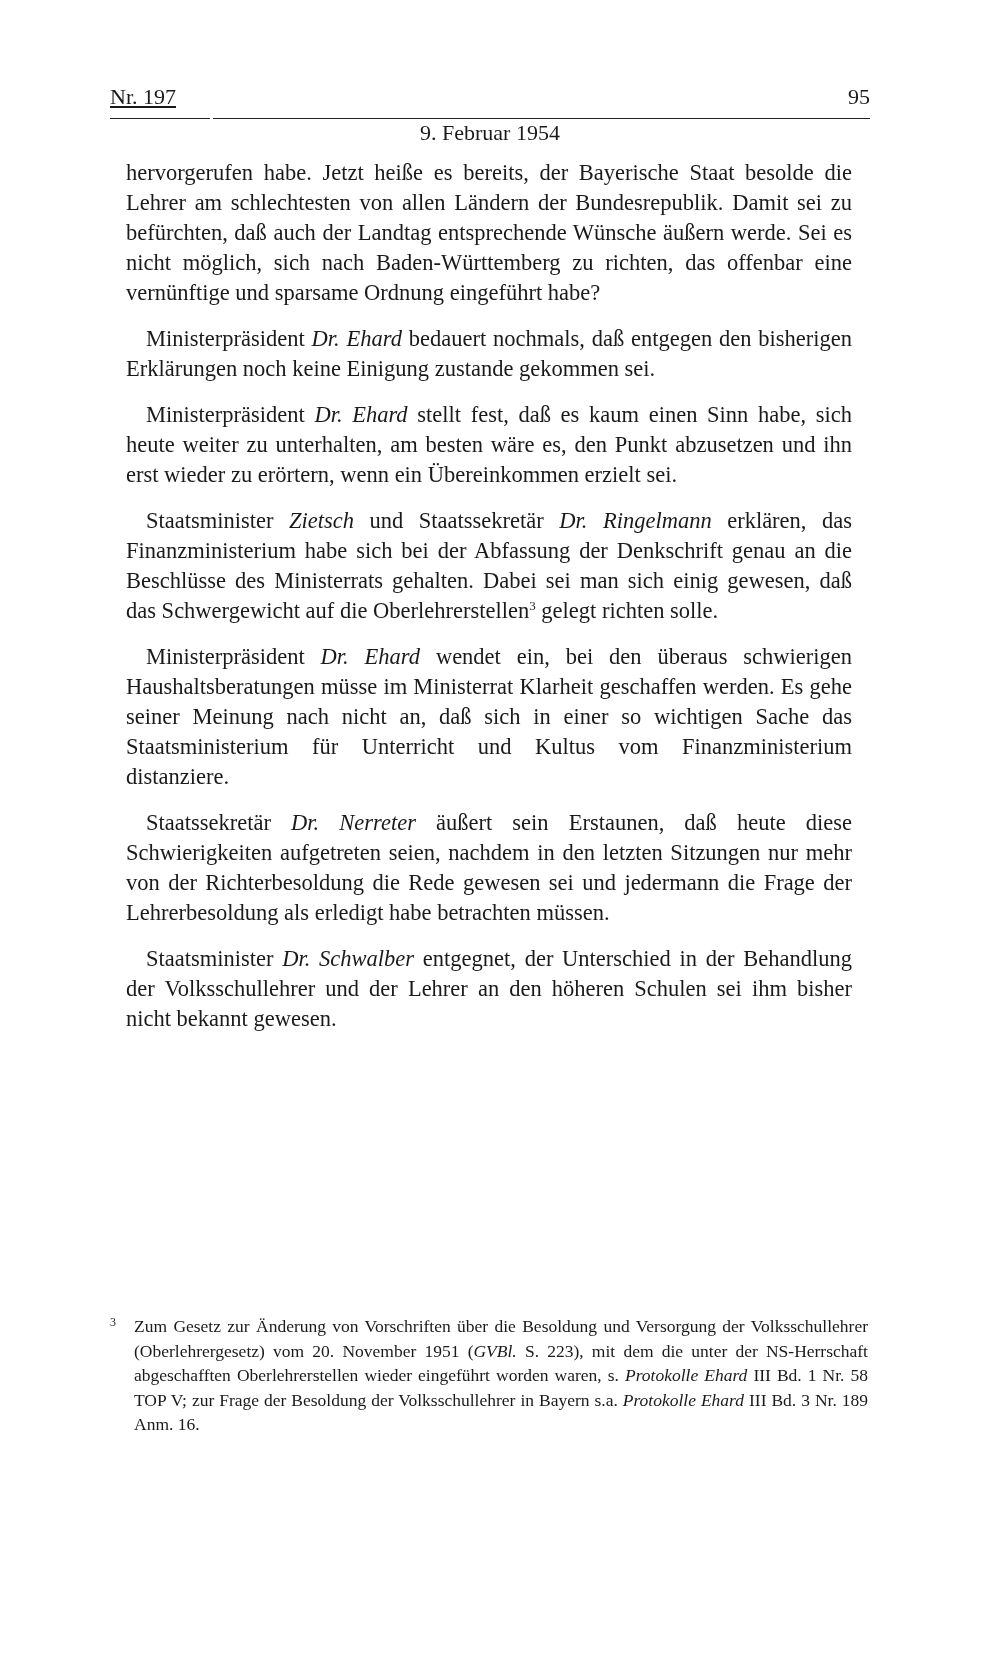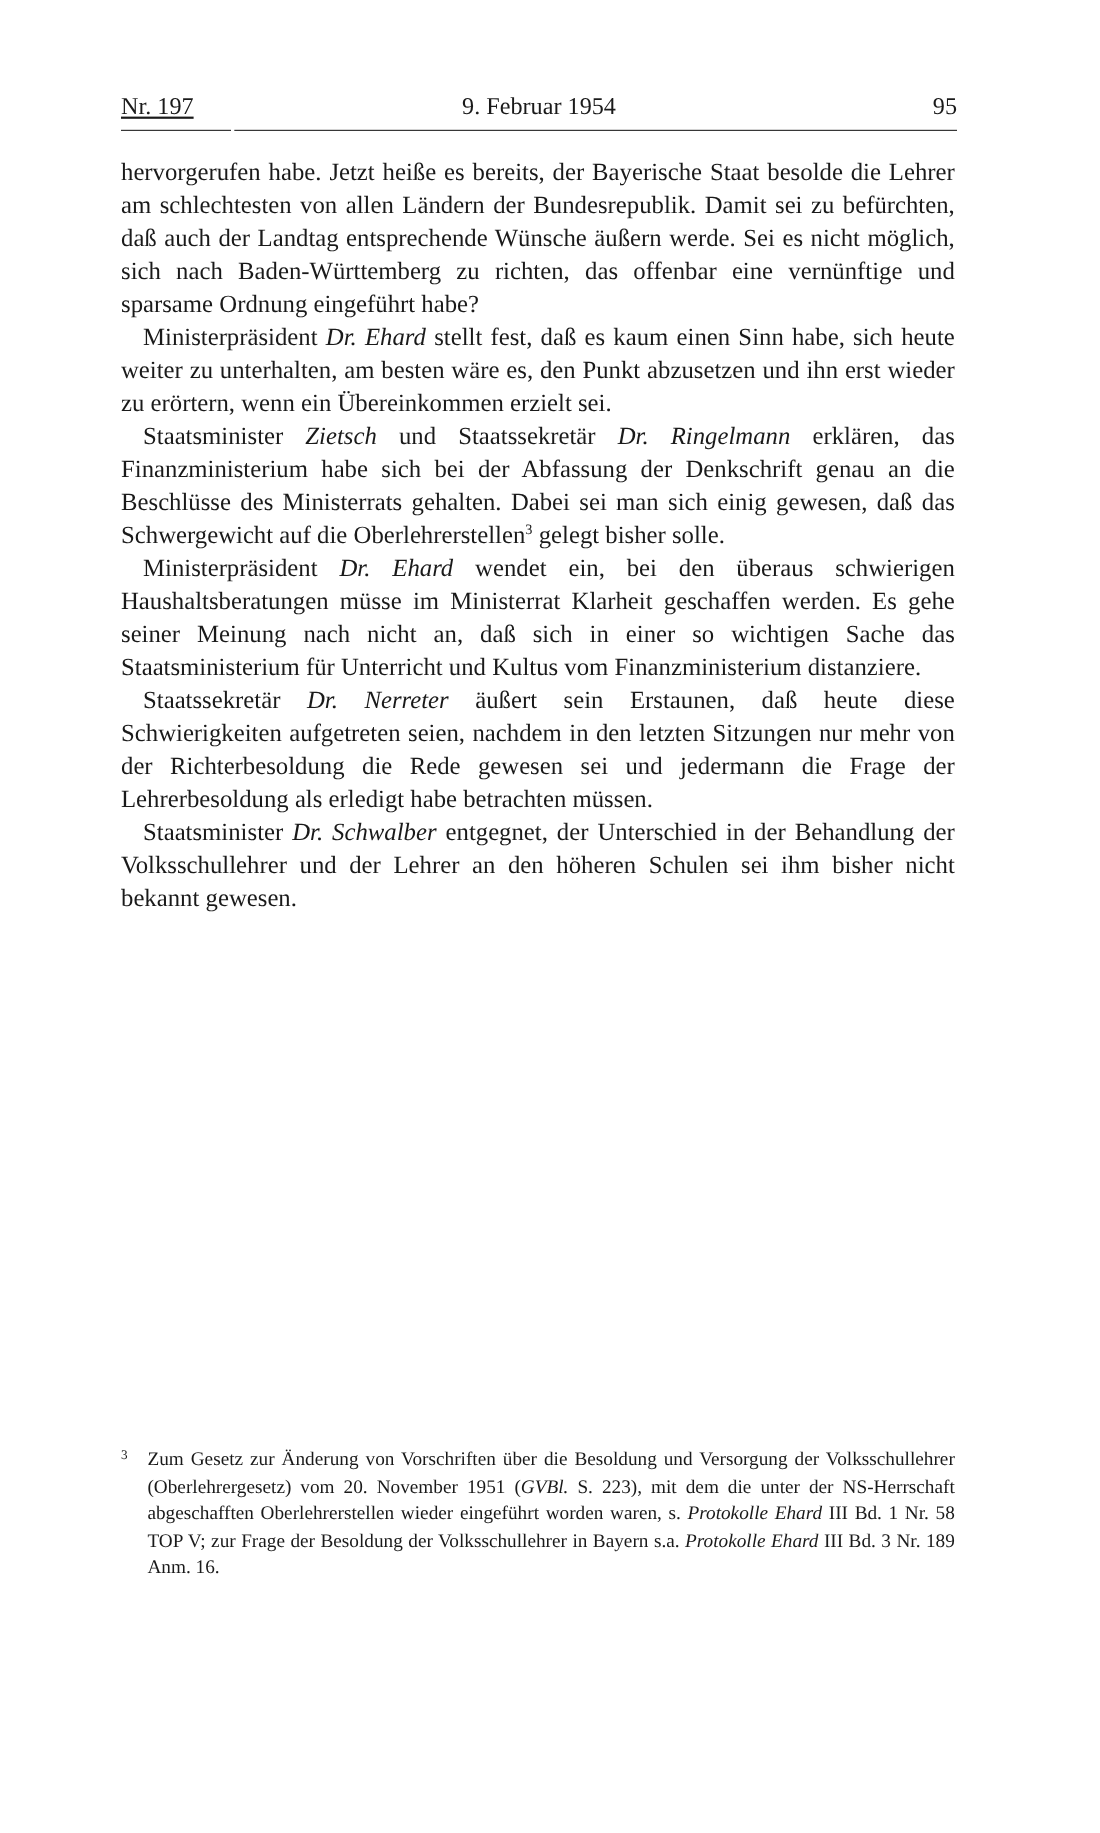--- a/index.html
+++ b/index.html
@@ -1,49 +1,50 @@
 <!DOCTYPE html>
 <html><head>
 <meta charset="utf-8">
 <style>
   html, body { margin: 0; padding: 0; background: #ffffff; }
   body { width: 1000px; height: 1666px; position: relative; overflow: hidden;
          font-family: "Liberation Serif", "DejaVu Serif", serif; color: #1a1a1a; }
   .header { position: absolute; left: 110px; top: 84px; width: 760px; height: 36px; font-size: 22px; }
   .header span { position: absolute; top: 0; }
   .h-left { left: 0; text-decoration: underline; }
-  .h-center { left: 0; width: 100%; text-align: center; }
+  .h-center { left: 0; width: 100%; text-align: center; margin-top: 36px; }
   .h-right { right: 0; margin-left: 32px; }
   .rule { position: absolute; top: 34px; height: 1px; background: #222; }
   .rule-left { left: 0; width: 100px; }
   .rule-main { left: 103px; width: 657px; }
   .body { position: absolute; left: 110px; top: 142px; width: 758px; font-size: 22.5px; line-height: 30px; text-align: justify; }
-  .body p { margin: 0; text-indent: 20px; }
+  .body p { margin: 16px; text-indent: 20px; }
   .body p.first { text-indent: 0; }
   .body em { font-style: italic; }
   sup { font-size: 13px; line-height: 0; vertical-align: super; }
   .footnote { position: absolute; left: 110px; top: 1314px; width: 758px; font-size: 17.5px; line-height: 24.5px; text-align: justify; }
   .fn-mark { position: absolute; left: 0; top: -4px; font-size: 12px; }
   .fn-text { margin-left: 24px; }
 </style>
 </head>
 <body>
 
 <div class="header">
   <span class="h-left">Nr. 197</span>
   <span class="h-center">9. Februar 1954</span>
   <span class="h-right">95</span>
   <div class="rule rule-left"></div>
   <div class="rule rule-main"></div>
 </div>
 
 <div class="body">
   <p class="first"><span>hervorgerufen habe. Jetzt heiße es bereits, der Bayerische Staat besolde die Lehrer am schlechtesten von allen Ländern der Bundesrepublik. Damit sei zu befürchten, daß auch der Landtag entsprechende Wünsche äußern werde. Sei es nicht möglich, sich nach Baden-Württemberg zu richten, das offenbar eine vernünftige und sparsame Ordnung eingeführt habe?</span></p>
+  <p><span>Ministerpräsident </span><em>Dr. Ehard</em><span> bedauert nochmals, daß entgegen den bisherigen Erklärungen noch keine Einigung zustande gekommen sei.</span></p>
   <p><span>Ministerpräsident </span><em>Dr. Ehard</em><span> stellt fest, daß es kaum einen Sinn habe, sich heute weiter zu unterhalten, am besten wäre es, den Punkt abzusetzen und ihn erst wieder zu erörtern, wenn ein Übereinkommen erzielt sei.</span></p>
-  <p><span>Staatsminister </span><em>Zietsch</em><span> und Staatssekretär </span><em>Dr. Ringelmann</em><span> erklären, das Finanzministerium habe sich bei der Abfassung der Denkschrift genau an die Beschlüsse des Ministerrats gehalten. Dabei sei man sich einig gewesen, daß das Schwergewicht auf die Oberlehrerstellen</span><sup>3</sup><span> gelegt bisher solle.</span></p>
+  <p><span>Staatsminister </span><em>Zietsch</em><span> und Staatssekretär </span><em>Dr. Ringelmann</em><span> erklären, das Finanzministerium habe sich bei der Abfassung der Denkschrift genau an die Beschlüsse des Ministerrats gehalten. Dabei sei man sich einig gewesen, daß das Schwergewicht auf die Oberlehrerstellen</span><sup>3</sup><span> gelegt richten solle.</span></p>
   <p><span>Ministerpräsident </span><em>Dr. Ehard</em><span> wendet ein, bei den überaus schwierigen Haushaltsberatungen müsse im Ministerrat Klarheit geschaffen werden. Es gehe seiner Meinung nach nicht an, daß sich in einer so wichtigen Sache das Staatsministerium für Unterricht und Kultus vom Finanzministerium distanziere.</span></p>
   <p><span>Staatssekretär </span><em>Dr. Nerreter</em><span> äußert sein Erstaunen, daß heute diese Schwierigkeiten aufgetreten seien, nachdem in den letzten Sitzungen nur mehr von der Richterbesoldung die Rede gewesen sei und jedermann die Frage der Lehrerbesoldung als erledigt habe betrachten müssen.</span></p>
   <p><span>Staatsminister </span><em>Dr. Schwalber</em><span> entgegnet, der Unterschied in der Behandlung der Volksschullehrer und der Lehrer an den höheren Schulen sei ihm bisher nicht bekannt gewesen.</span></p>
 </div>
 
 <div class="footnote">
   <span class="fn-mark">3</span>
   <div class="fn-text"><span>Zum Gesetz zur Änderung von Vorschriften über die Besoldung und Versorgung der Volksschullehrer (Oberlehrergesetz) vom 20. November 1951 (</span><em>GVBl.</em><span> S. 223), mit dem die unter der NS-Herrschaft abgeschafften Oberlehrerstellen wieder eingeführt worden waren, s. </span><em>Protokolle Ehard</em><span> III Bd. 1 Nr. 58 TOP V; zur Frage der Besoldung der Volksschullehrer in Bayern s.a. </span><em>Protokolle Ehard</em><span> III Bd. 3 Nr. 189 Anm. 16.</span></div>
 </div>
 

